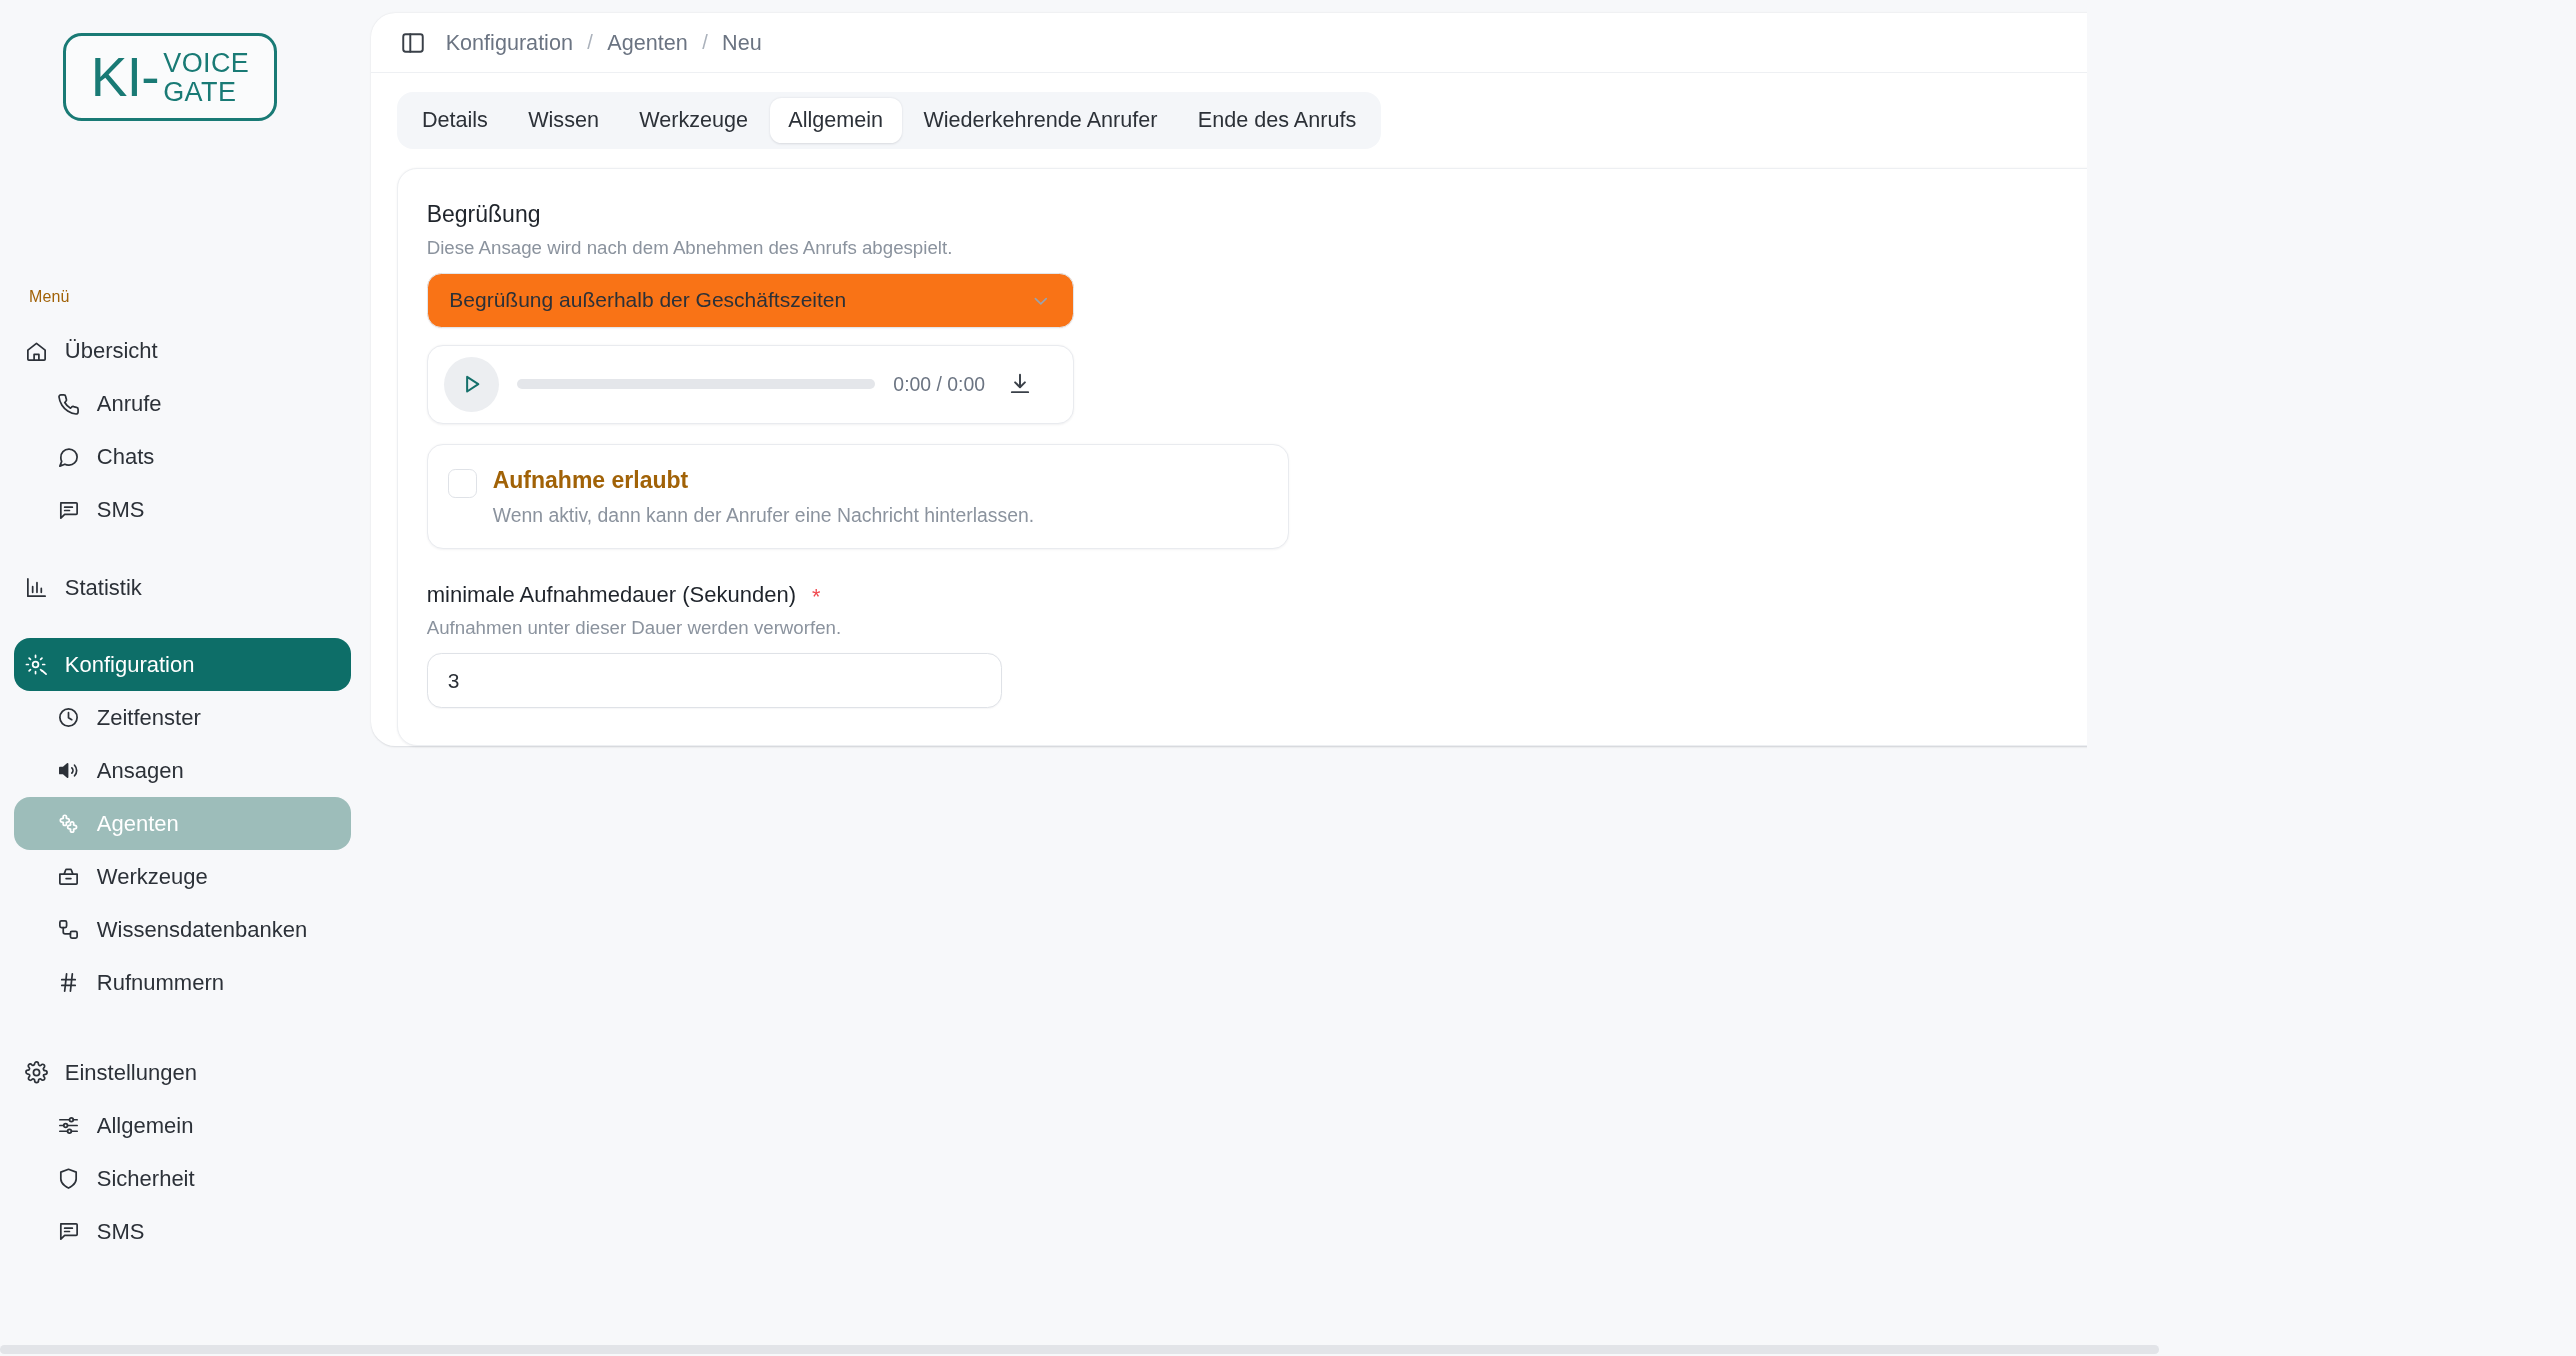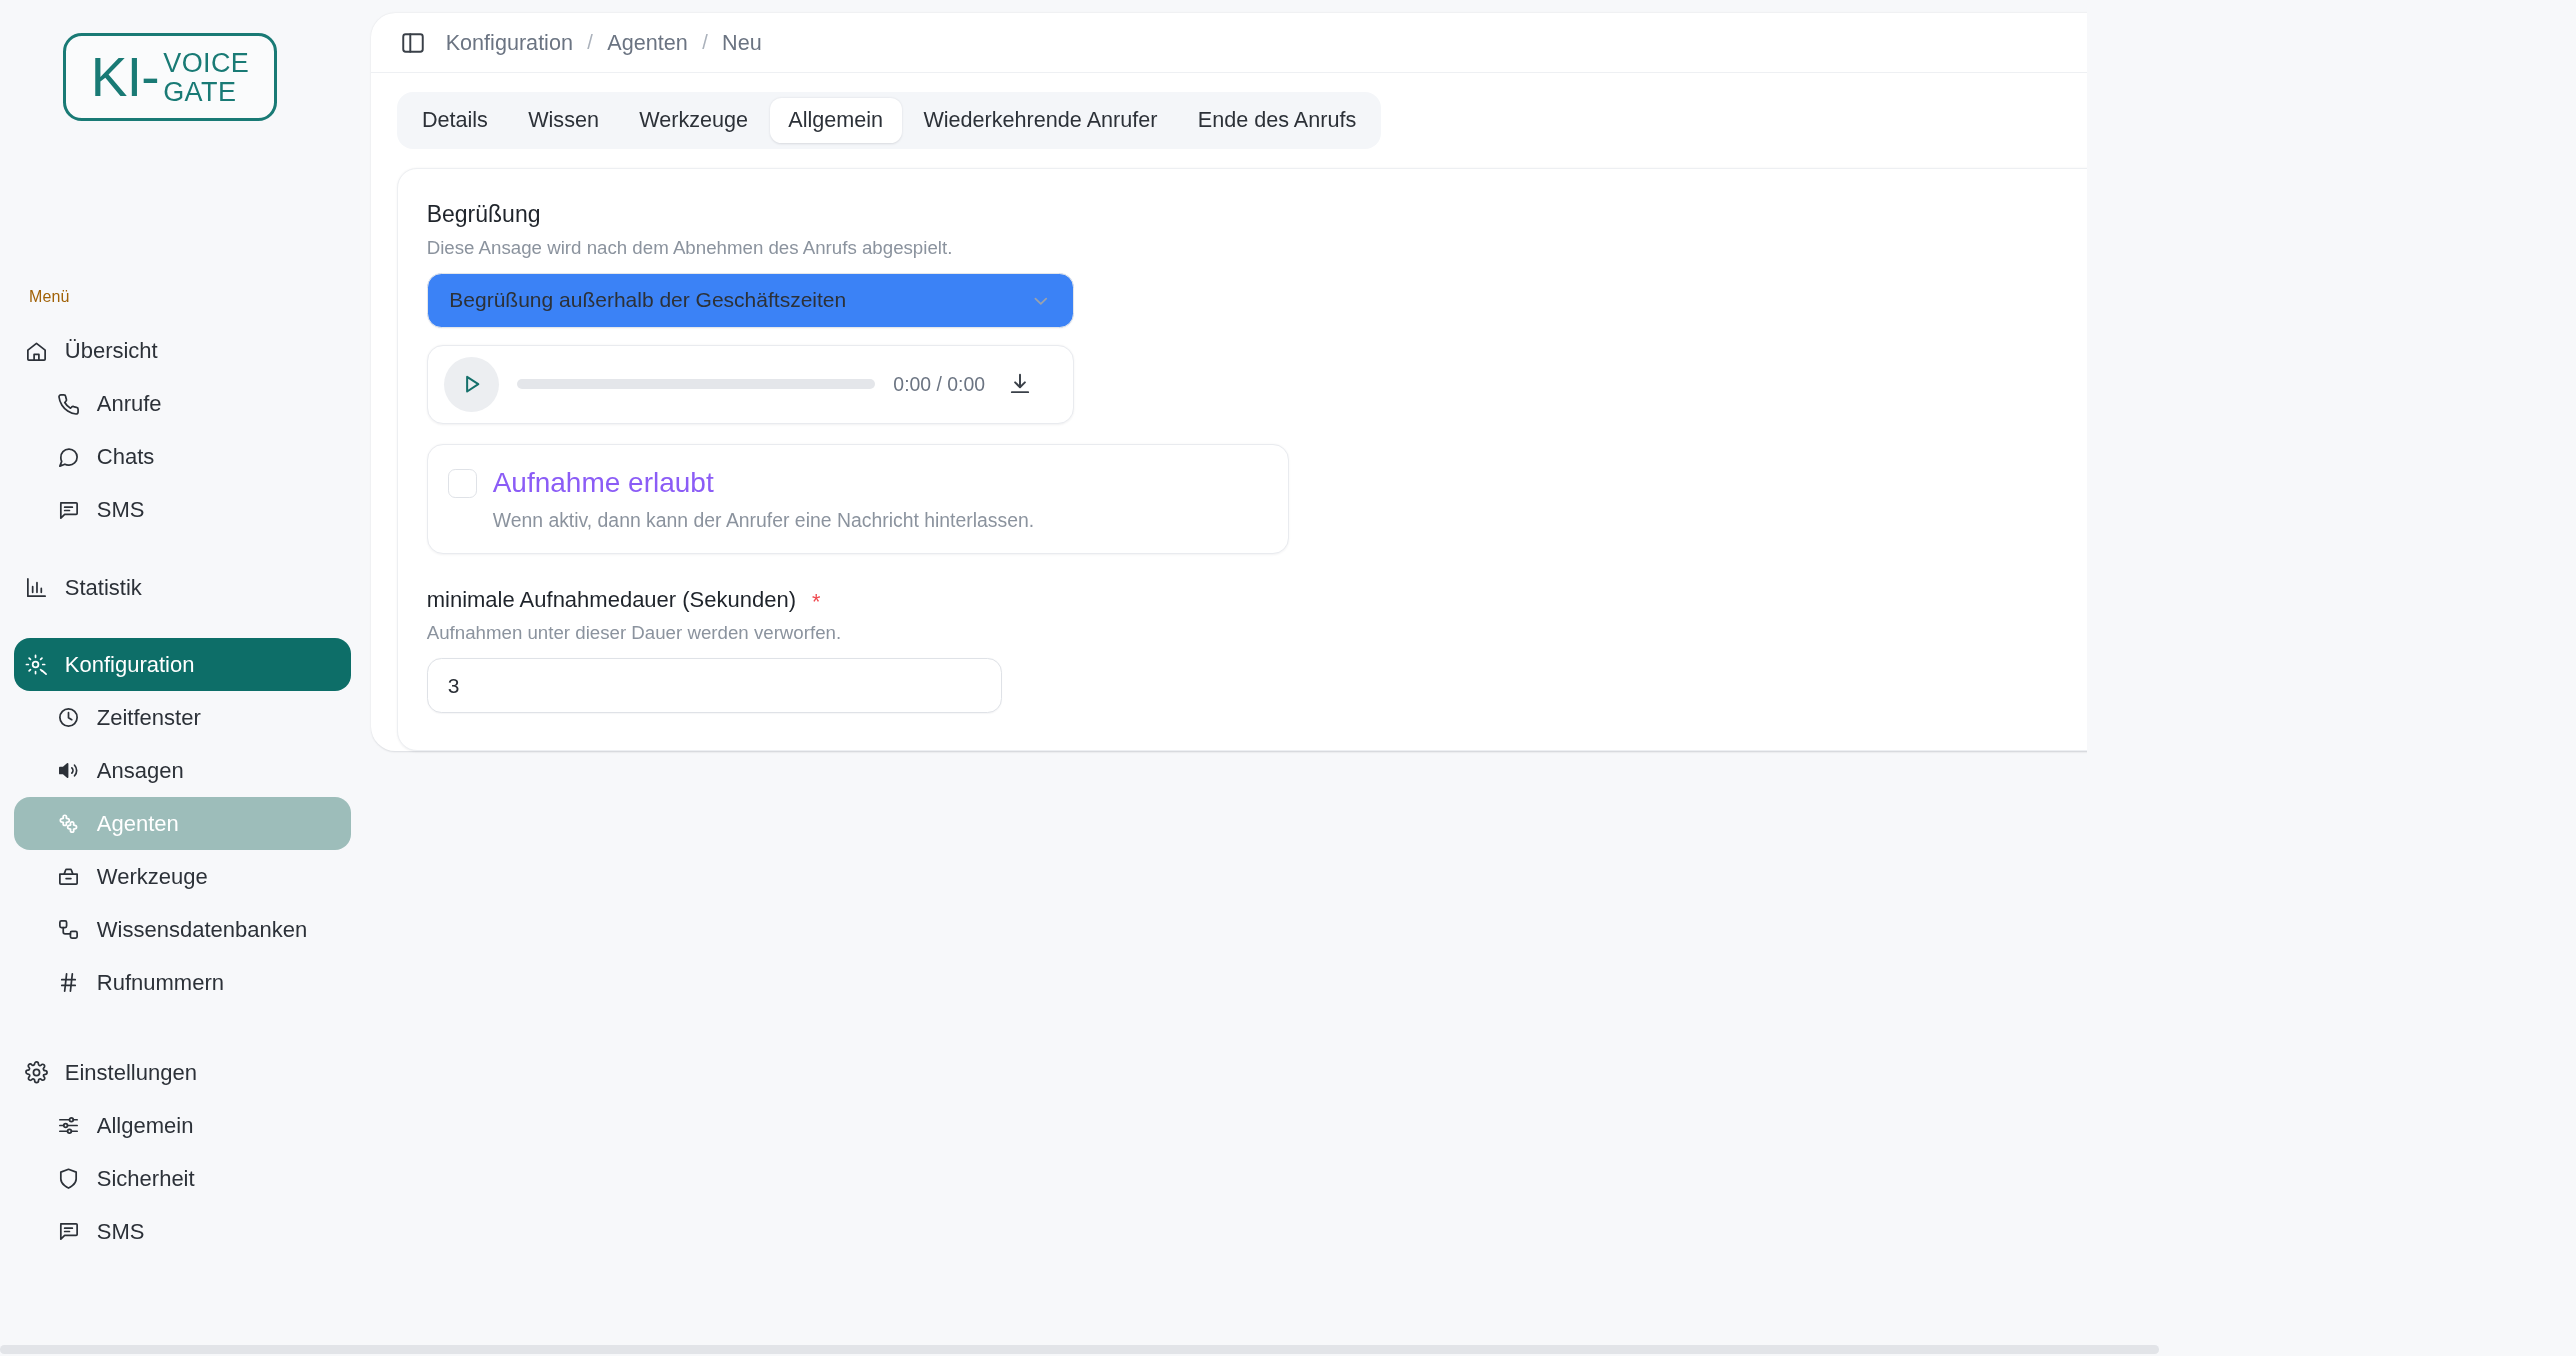--- a/index.html
+++ b/index.html
@@ -126,21 +126,21 @@
     padding: 32px 29px 37px 29px;
   }
 
   .field-title { font-size: 23px; color: #1f242b; }
   .field-desc  { font-size: 18.7px; color: #8b939e; margin-top: 8.6px; }
 
   .select-box {
     margin-top: 14.4px;
     width: 647px; height: 55px;
     border: 0.7px solid #e3e6ea; border-radius: 14.4px;
-    background: #3b82f6;
+    background: #f97316;
     display: flex; align-items: center;
     padding: 0 21.6px;
     font-size: 21px; color: #2c3138;
     box-shadow: 0 0.7px 1.4px rgba(16,24,40,.04);
     text-align: right;
   }
   .select-box .chev { margin-left: auto; }
   .select-box .chev svg { width: 21.6px; height: 21.6px; display:block; }
 
   .audio-card {
@@ -172,21 +172,21 @@
     background: #fff;
     box-shadow: 0 0.7px 2.2px rgba(16,24,40,.05);
     padding: 21.6px 21.6px 21.6px 20px;
     display: flex; gap: 16px;
   }
   .checkbox {
     width: 29px; height: 29px; flex: 0 0 29px;
     border: 1.4px solid #dfe2e7; border-radius: 7.2px;
     background: #fff; margin-top: 2.9px;
   }
-  .check-title { font-size: 28px; color: #8b5cf6; }
+  .check-title { font-size: 23px; color: #a16207; font-weight: bold; }
   .check-desc  { font-size: 19.4px; color: #8b939e; margin-top: 10px; }
 
   .req-label { margin-top: 33px; display: flex; align-items: center; gap: 16px; }
   .req-label .t { font-size: 22px; color: #1f242b; }
   .req-label .star { color: #f0494f; font-size: 21.6px; line-height: 1; margin-top: 2.9px; }
 
   .text-input {
     margin-top: 14.4px;
     width: 575px; height: 55px;
     border: 0.7px solid #dfe2e7; border-radius: 14.4px;

